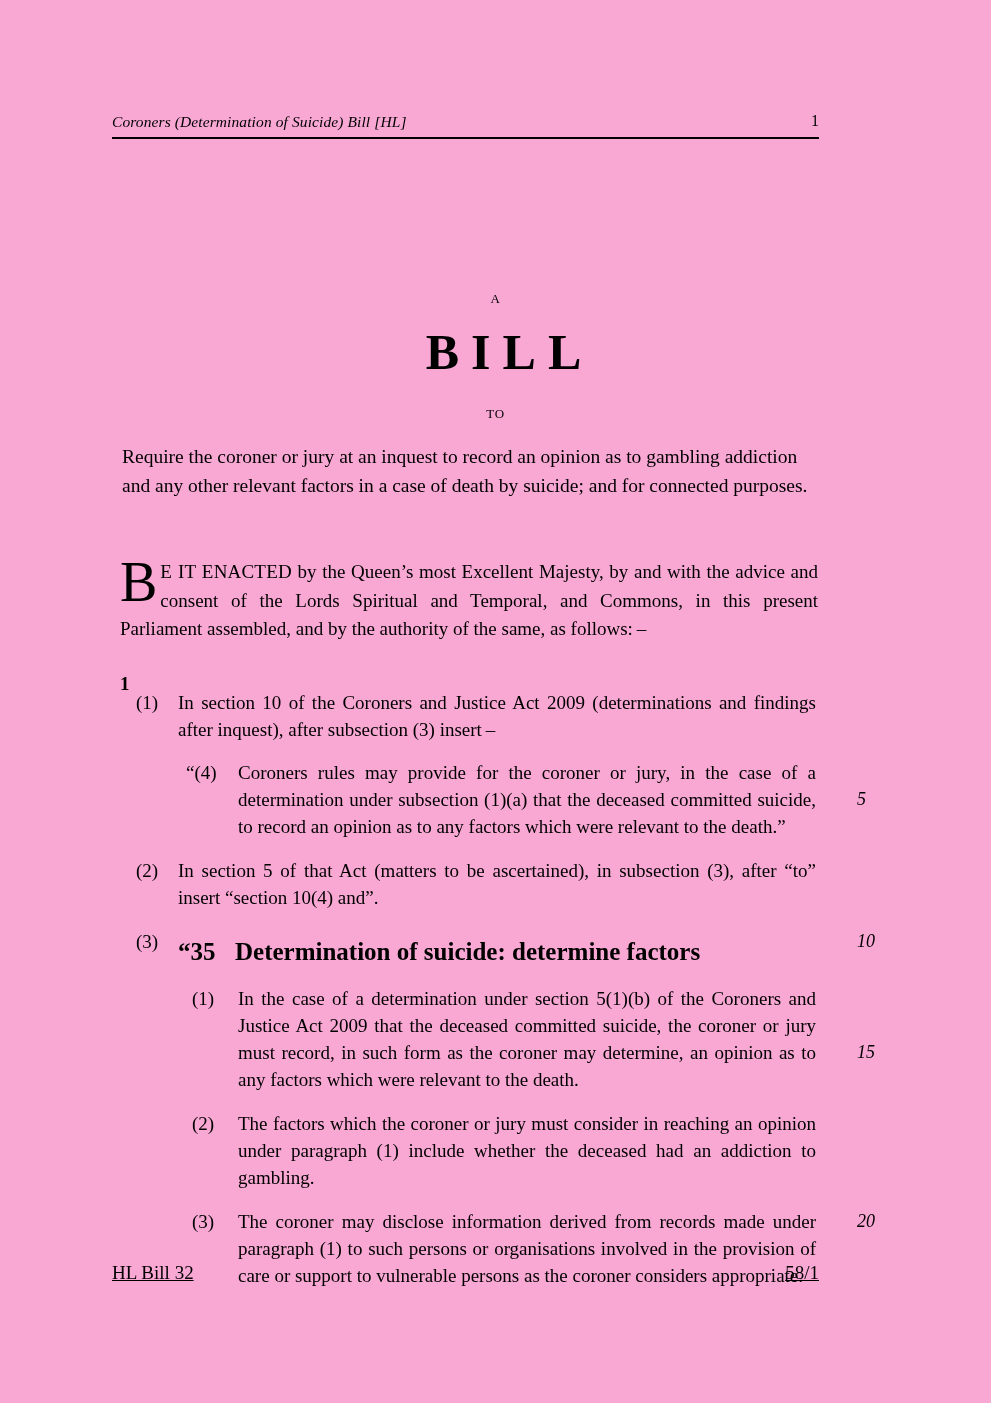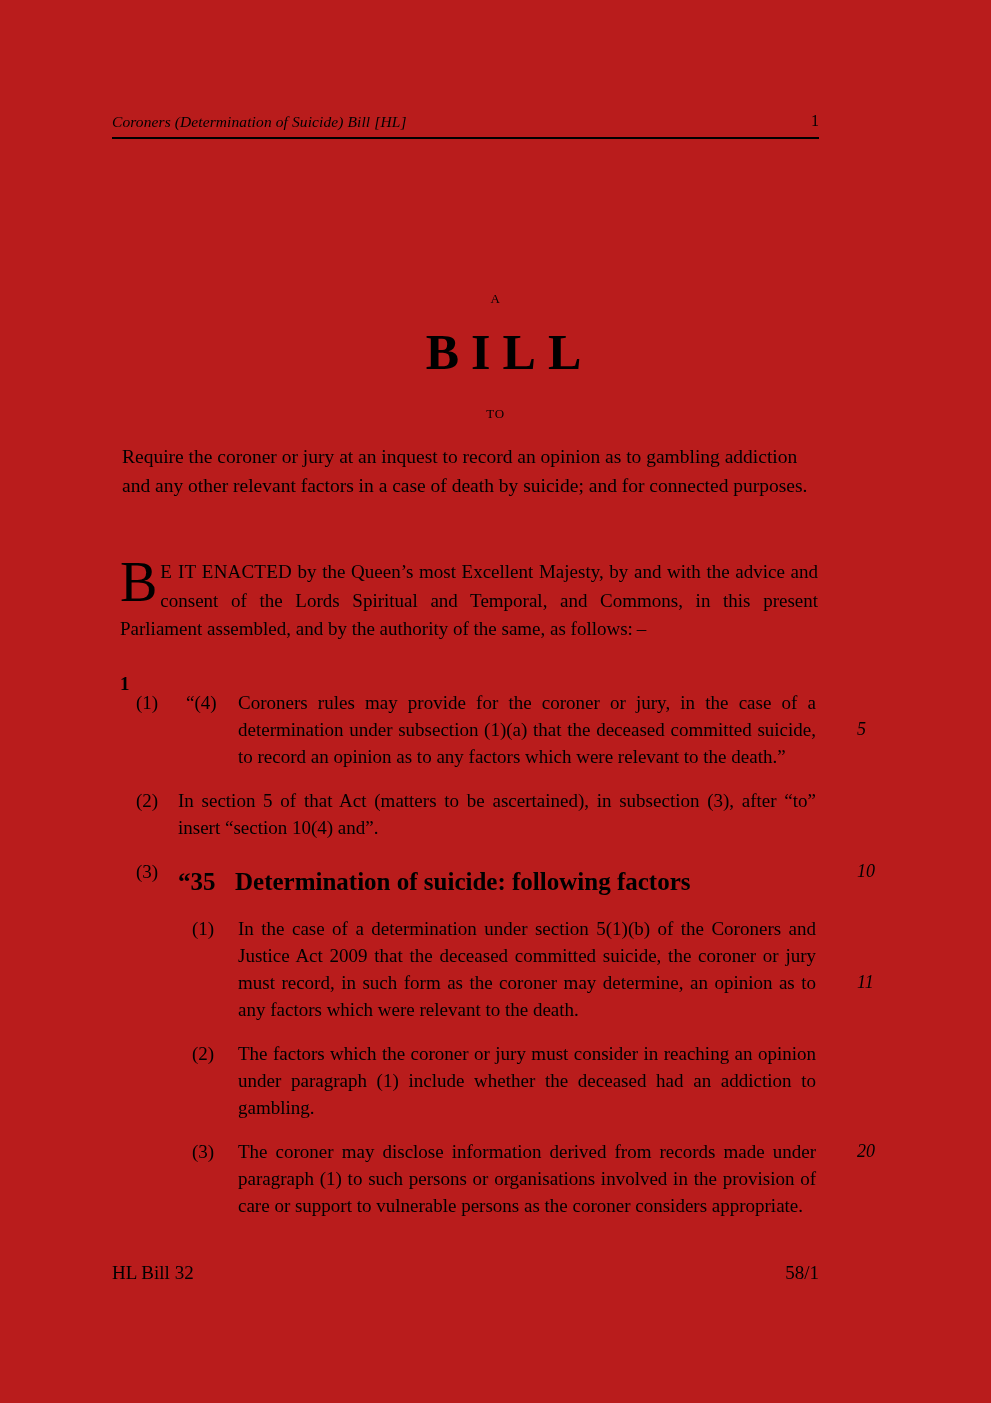--- a/index.html
+++ b/index.html
@@ -8,21 +8,21 @@
     background: #ffffff;
   }
   body {
     font-family: "Liberation Serif", "DejaVu Serif", serif;
     color: #000000;
   }
   .page {
     position: relative;
     width: 991px;
     height: 1403px;
-    background: #b91c1c;
+    background: #f9a8d4;
     overflow: hidden;
   }
 
   
   .header {
     position: absolute;
     left: 112px;
     top: 112px;
     width: 707px;
     display: flex;
@@ -228,20 +228,21 @@
   
   .footer {
     position: absolute;
     left: 112px;
     top: 1262px;
     width: 707px;
     display: flex;
     align-items: baseline;
     justify-content: space-between;
     font-size: 19px;
+    text-decoration: underline;
   }
 </style>
 </head>
 <body>
 
 <div class="page">
 
   <div class="header">
     <div class="header-title">Coroners (Determination of Suicide) Bill [HL]</div>
     <div class="header-page-number">1</div>
@@ -262,20 +263,21 @@
 
   <div class="body-area">
 
     <div class="section-heading">
       <span class="secnum">1</span>
     </div>
 
     <div class="block block-tight">
       <div class="subsec lastline-ragged">
         <span class="num">(1)</span>
+        <span>In section 10 of the Coroners and Justice Act 2009 (determinations and findings after inquest), after subsection (3) insert –</span>
       </div>
     </div>
 
     <div class="block">
       <div class="quoted lastline-ragged">
         <span class="num">“(4)</span>
         <span>Coroners rules may provide for the coroner or jury, in the case of a determination under subsection (1)(a) that the deceased committed suicide, to record an opinion as to any factors which were relevant to the death.”</span>
       </div>
       <div class="line-number" style="left:857px; top:27px;">5</div>
     </div>
@@ -289,29 +291,29 @@
 
     <div class="block">
       <div class="subsec lastline-ragged">
         <span class="num">(3)</span>
       </div>
       <div class="line-number" style="left:857px; top:0px;">10</div>
     </div>
 
     <div class="rule-heading">
       <span class="rulenum">“35</span>
-      <span>Determination of suicide: following factors</span>
+      <span>Determination of suicide: determine factors</span>
     </div>
 
     <div class="block">
       <div class="para lastline-ragged">
         <span class="num">(1)</span>
         <span>In the case of a determination under section 5(1)(b) of the Coroners and Justice Act 2009 that the deceased committed suicide, the coroner or jury must record, in such form as the coroner may determine, an opinion as to any factors which were relevant to the death.</span>
       </div>
-      <div class="line-number" style="left:857px; top:54px;">11</div>
+      <div class="line-number" style="left:857px; top:54px;">15</div>
     </div>
 
     <div class="block">
       <div class="para lastline-ragged">
         <span class="num">(2)</span>
         <span>The factors which the coroner or jury must consider in reaching an opinion under paragraph (1) include whether the deceased had an addiction to gambling.</span>
       </div>
     </div>
 
     <div class="block">

